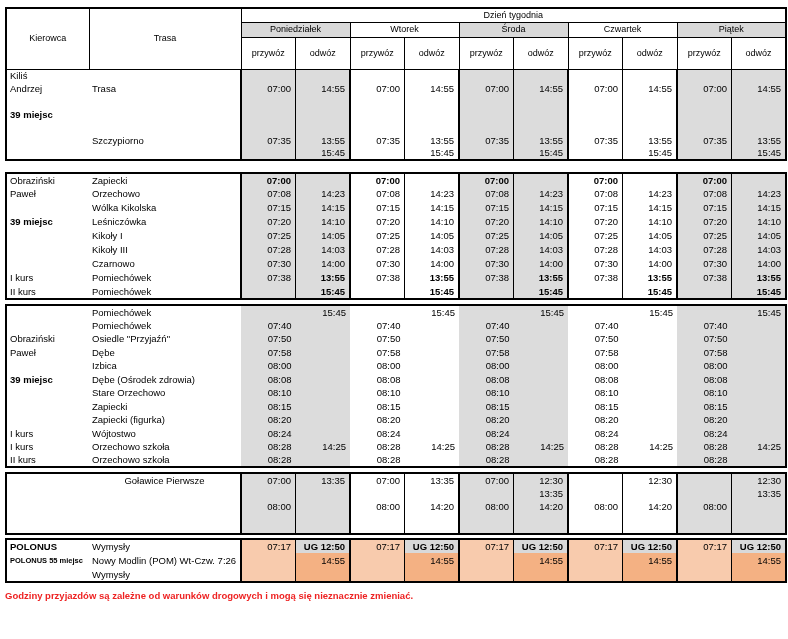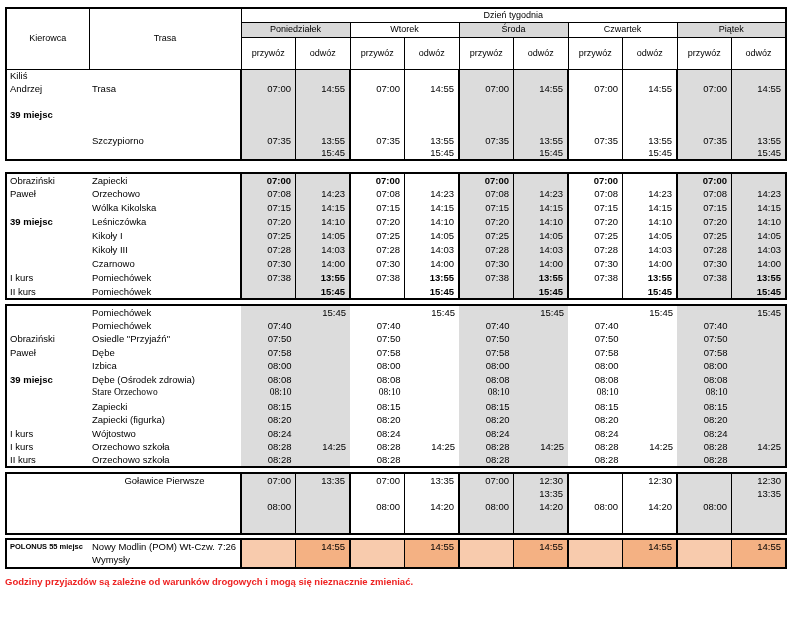--- a/index.html
+++ b/index.html
@@ -440,21 +440,21 @@
           <td class="c sh"></td>
           <td class="c">08:08</td>
           <td class="c"></td>
           <td class="c sh">08:08</td>
           <td class="c sh"></td>
           <td class="c">08:08</td>
           <td class="c"></td>
           <td class="c sh">08:08</td>
           <td class="c sh"></td>
         </tr>
-        <tr style="height: 13.5px; font-family: Liberation Serif, serif;">
+        <tr style="height: 13.5px;">
           <td class="k"></td>
           <td class="t">Stare Orzechowo</td>
           <td class="c sh">08:10</td>
           <td class="c sh"></td>
           <td class="c">08:10</td>
           <td class="c"></td>
           <td class="c sh">08:10</td>
           <td class="c sh"></td>
           <td class="c">08:10</td>
           <td class="c"></td>
@@ -619,20 +619,34 @@
         <col style="width:54.5px">
       <col style="width:54.5px">
         <col style="width:54.5px">
         <col style="width:54.5px">
         <col style="width:54.5px">
       <col style="width:54.5px">
         <col style="width:54.5px">
     </colgroup>
     <tbody>
         <tr style="height: 14.5px;">
+          <td class="k b">POLONUS</td>
+          <td class="t">Wymysły</td>
+          <td class="c po">07:17</td>
+          <td class="c ug">UG 12:50</td>
+          <td class="c po">07:17</td>
+          <td class="c ug">UG 12:50</td>
+          <td class="c po">07:17</td>
+          <td class="c ug">UG 12:50</td>
+          <td class="c po">07:17</td>
+          <td class="c ug">UG 12:50</td>
+          <td class="c po">07:17</td>
+          <td class="c ug">UG 12:50</td>
+        </tr>
+        <tr style="height: 14.5px;">
           <td class="k ks">POLONUS 55 miejsc</td>
           <td class="t">Nowy Modlin (POM) Wt-Czw. 7:26</td>
           <td class="c po"></td>
           <td class="c oo">14:55</td>
           <td class="c po"></td>
           <td class="c oo">14:55</td>
           <td class="c po"></td>
           <td class="c oo">14:55</td>
           <td class="c po"></td>
           <td class="c oo">14:55</td>

